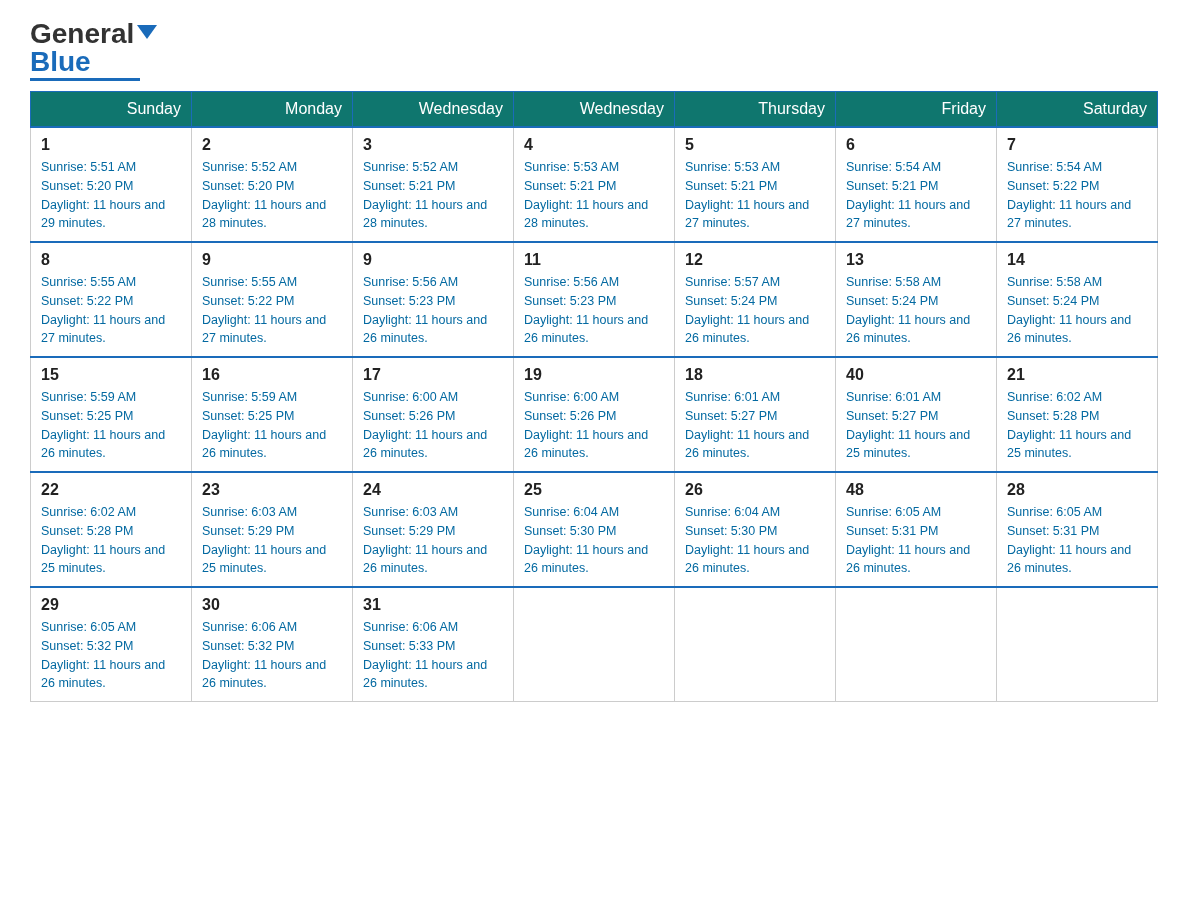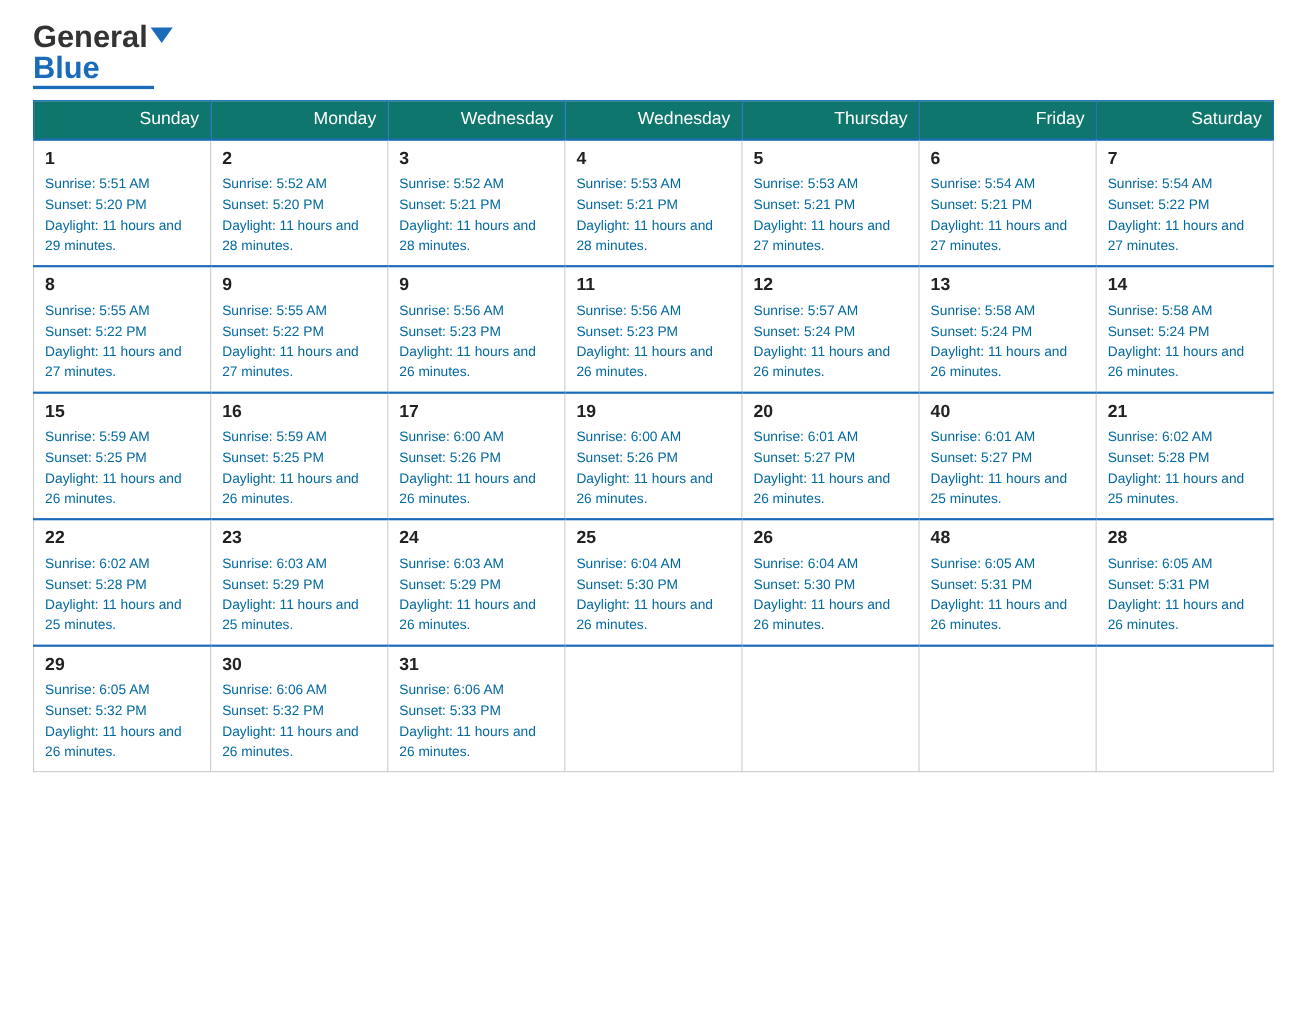--- a/index.html
+++ b/index.html
@@ -301,21 +301,21 @@
       </td>
         <td>
         <span class="day-number">19</span>
         <div class="day-info">
           Sunrise: 6:00 AM<br>
           Sunset: 5:26 PM<br>
           Daylight: 11 hours and 26 minutes.
         </div>
       </td>
         <td>
-        <span class="day-number">20</span>
+        <span class="day-number">18</span>
         <div class="day-info">
           Sunrise: 6:01 AM<br>
           Sunset: 5:27 PM<br>
           Daylight: 11 hours and 26 minutes.
         </div>
       </td>
         <td>
         <span class="day-number">40</span>
         <div class="day-info">
           Sunrise: 6:01 AM<br>

